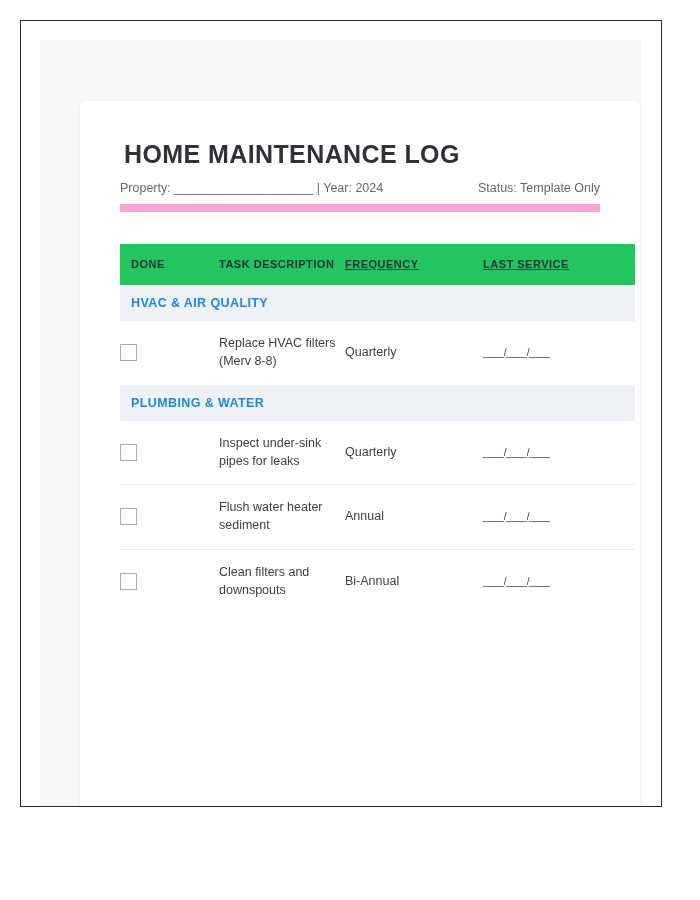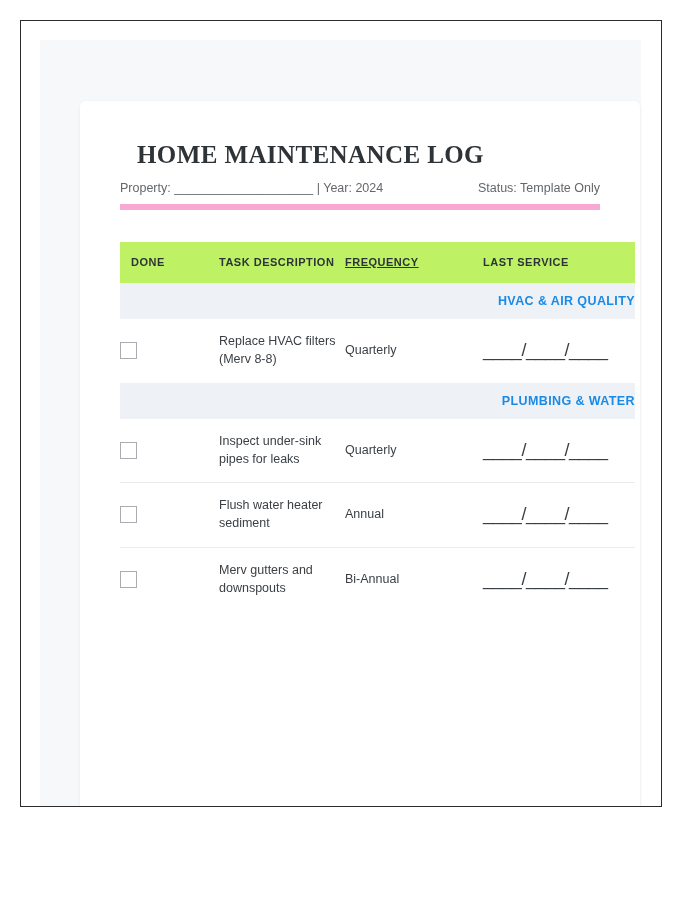--- a/index.html
+++ b/index.html
@@ -52,71 +52,69 @@
   .card-inner {
     padding: 40px 40px 0 40px;
   }
 
   
   #doc-title {
     font-size: 25px;
     font-weight: bold;
     letter-spacing: 0.4px;
     color: #2e3338;
-    margin: 0 0 12px 17px;
+    margin: 0 0 12px 4px;
     line-height: 1.1;
-    font-family: Liberation Serif, serif;
   }
 
   .meta-row {
     display: flex;
     align-items: baseline;
     justify-content: space-between;
     font-size: 12.5px;
     color: #63676b;
     padding-bottom: 9px;
-    border-bottom: 6px solid #f9a8d4;
+    border-bottom: 8px solid #f9a8d4;
   }
   .meta-left { white-space: pre; }
   .meta-right { white-space: nowrap; }
 
   
   #maintenance-table {
     width: 100%;
     border-collapse: collapse;
     margin-top: 32px;
     table-layout: fixed;
   }
 
   #maintenance-table thead th {
-    background: #bef264;
+    background: #22c55e;
     font-size: 11px;
     font-weight: bold;
     letter-spacing: 0.5px;
     color: #2e3338;
     text-align: left;
     padding: 14px 6px 14px 0;
     vertical-align: middle;
     line-height: 1.25;
     border: none;
   }
   #maintenance-table thead th.col-done     { width: 82px; padding-left: 11px; }
   #maintenance-table thead th.col-task     { width: 120px; }
   #maintenance-table thead th.col-freq     { width: 132px; text-decoration: underline; }
-  #maintenance-table thead th.col-service  { width: 146px; }
+  #maintenance-table thead th.col-service  { width: 146px; text-decoration: underline; }
 
   tr.section-row td {
     background: #eef1f6;
     color: #1b8ae4;
     font-size: 12.5px;
     font-weight: bold;
     letter-spacing: 0.4px;
     padding: 11px 0 11px 11px;
     border: none;
-    text-align: right;
   }
 
   tr.task-row td {
     font-size: 12.5px;
     color: #3a3f44;
     padding: 14px 6px 14px 0;
     vertical-align: middle;
     border-top: 1px solid #e9ebee;
     line-height: 1.42;
   }
@@ -130,21 +128,21 @@
     display: inline-block;
     width: 17px;
     height: 17px;
     border: 1px solid #a9adb2;
     background: #ffffff;
     box-sizing: border-box;
     vertical-align: middle;
   }
 
   .date-blank {
-    font-size: 18px;
+    font-size: 10px;
     color: #3a3f44;
     letter-spacing: -0.4px;
     white-space: nowrap;
   }
 </style>
 </head>
 <body>
 
 <div id="viewport-frame">
   <div id="page-background">
@@ -187,21 +185,21 @@
                 <td><span class="date-blank">____/____/____</span></td>
               </tr>
               <tr class="task-row">
                 <td class="cell-done"><span class="checkbox"></span></td>
                 <td class="cell-task">Flush water heater sediment</td>
                 <td>Annual</td>
                 <td><span class="date-blank">____/____/____</span></td>
               </tr>
               <tr class="task-row">
                 <td class="cell-done"><span class="checkbox"></span></td>
-                <td class="cell-task">Merv gutters and downspouts</td>
+                <td class="cell-task">Clean filters and downspouts</td>
                 <td>Bi-Annual</td>
                 <td><span class="date-blank">____/____/____</span></td>
               </tr>
             </tbody>
         </table>
 
       </div>
     </div>
   </div>
 </div>

